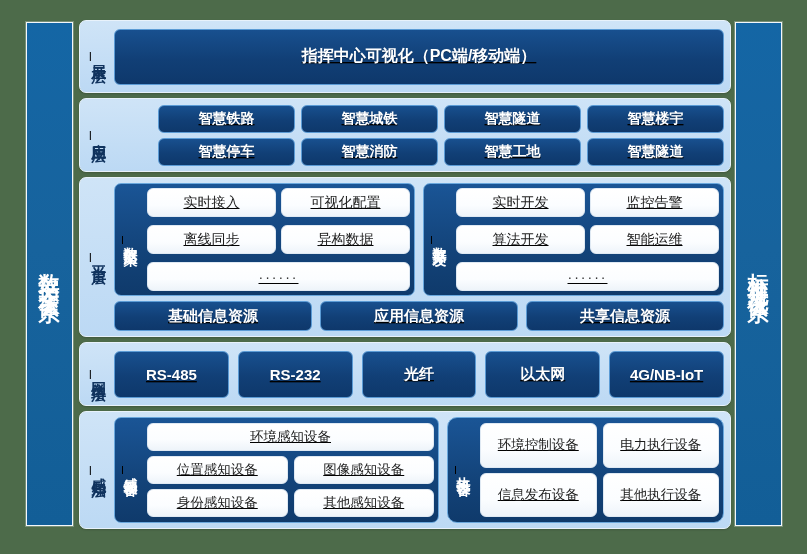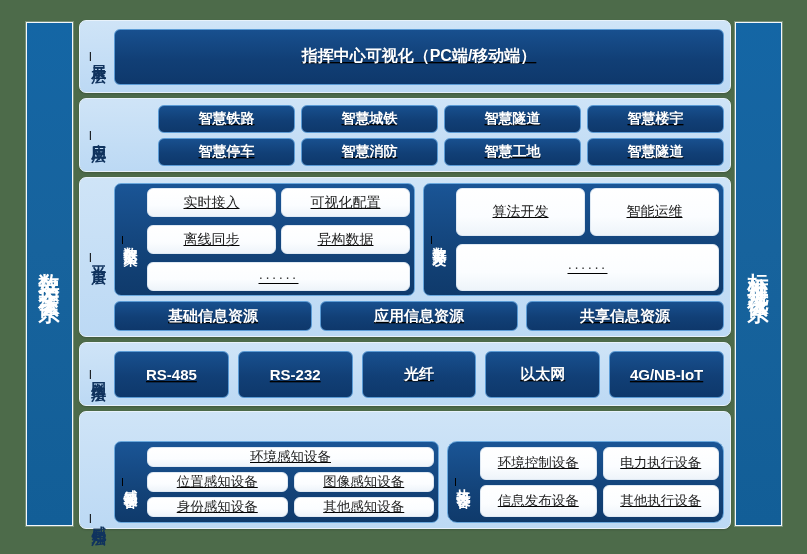--- a/index.html
+++ b/index.html
@@ -216,21 +216,21 @@
     display: flex;
     gap: 9px;
     height: 47px;
   }
   .net-row .navybox {
     flex: 1 1 0;
     font-size: 15px;
   }
 
   
-  .band-sense { flex: 0 0 118px; align-items: flex-end; }
+  .band-sense { flex: 0 0 118px; }
   .sense-wrap {
     display: flex;
     gap: 8px;
     flex: 1 1 auto;
   }
   .sgroup {
     background: linear-gradient(180deg, #1a5596 0%, #134379 60%, #0f3a6b 100%);
     border: 1px solid #6aa8dd;
     border-radius: 7px;
     display: flex;
@@ -339,20 +339,24 @@
                 <div class="whitebox dots">······</div>
               </div>
             </div>
           </div>
 
           <div class="pgroup">
             <div class="pgroup-label">
               <span>数据开发</span>
             </div>
             <div class="pgroup-grid">
+              <div class="pgrid-row">
+                <div class="whitebox">实时开发</div>
+                <div class="whitebox">监控告警</div>
+              </div>
               <div class="pgrid-row">
                 <div class="whitebox">算法开发</div>
                 <div class="whitebox">智能运维</div>
               </div>
               <div class="pgrid-row full">
                 <div class="whitebox dots">······</div>
               </div>
             </div>
           </div>
 

